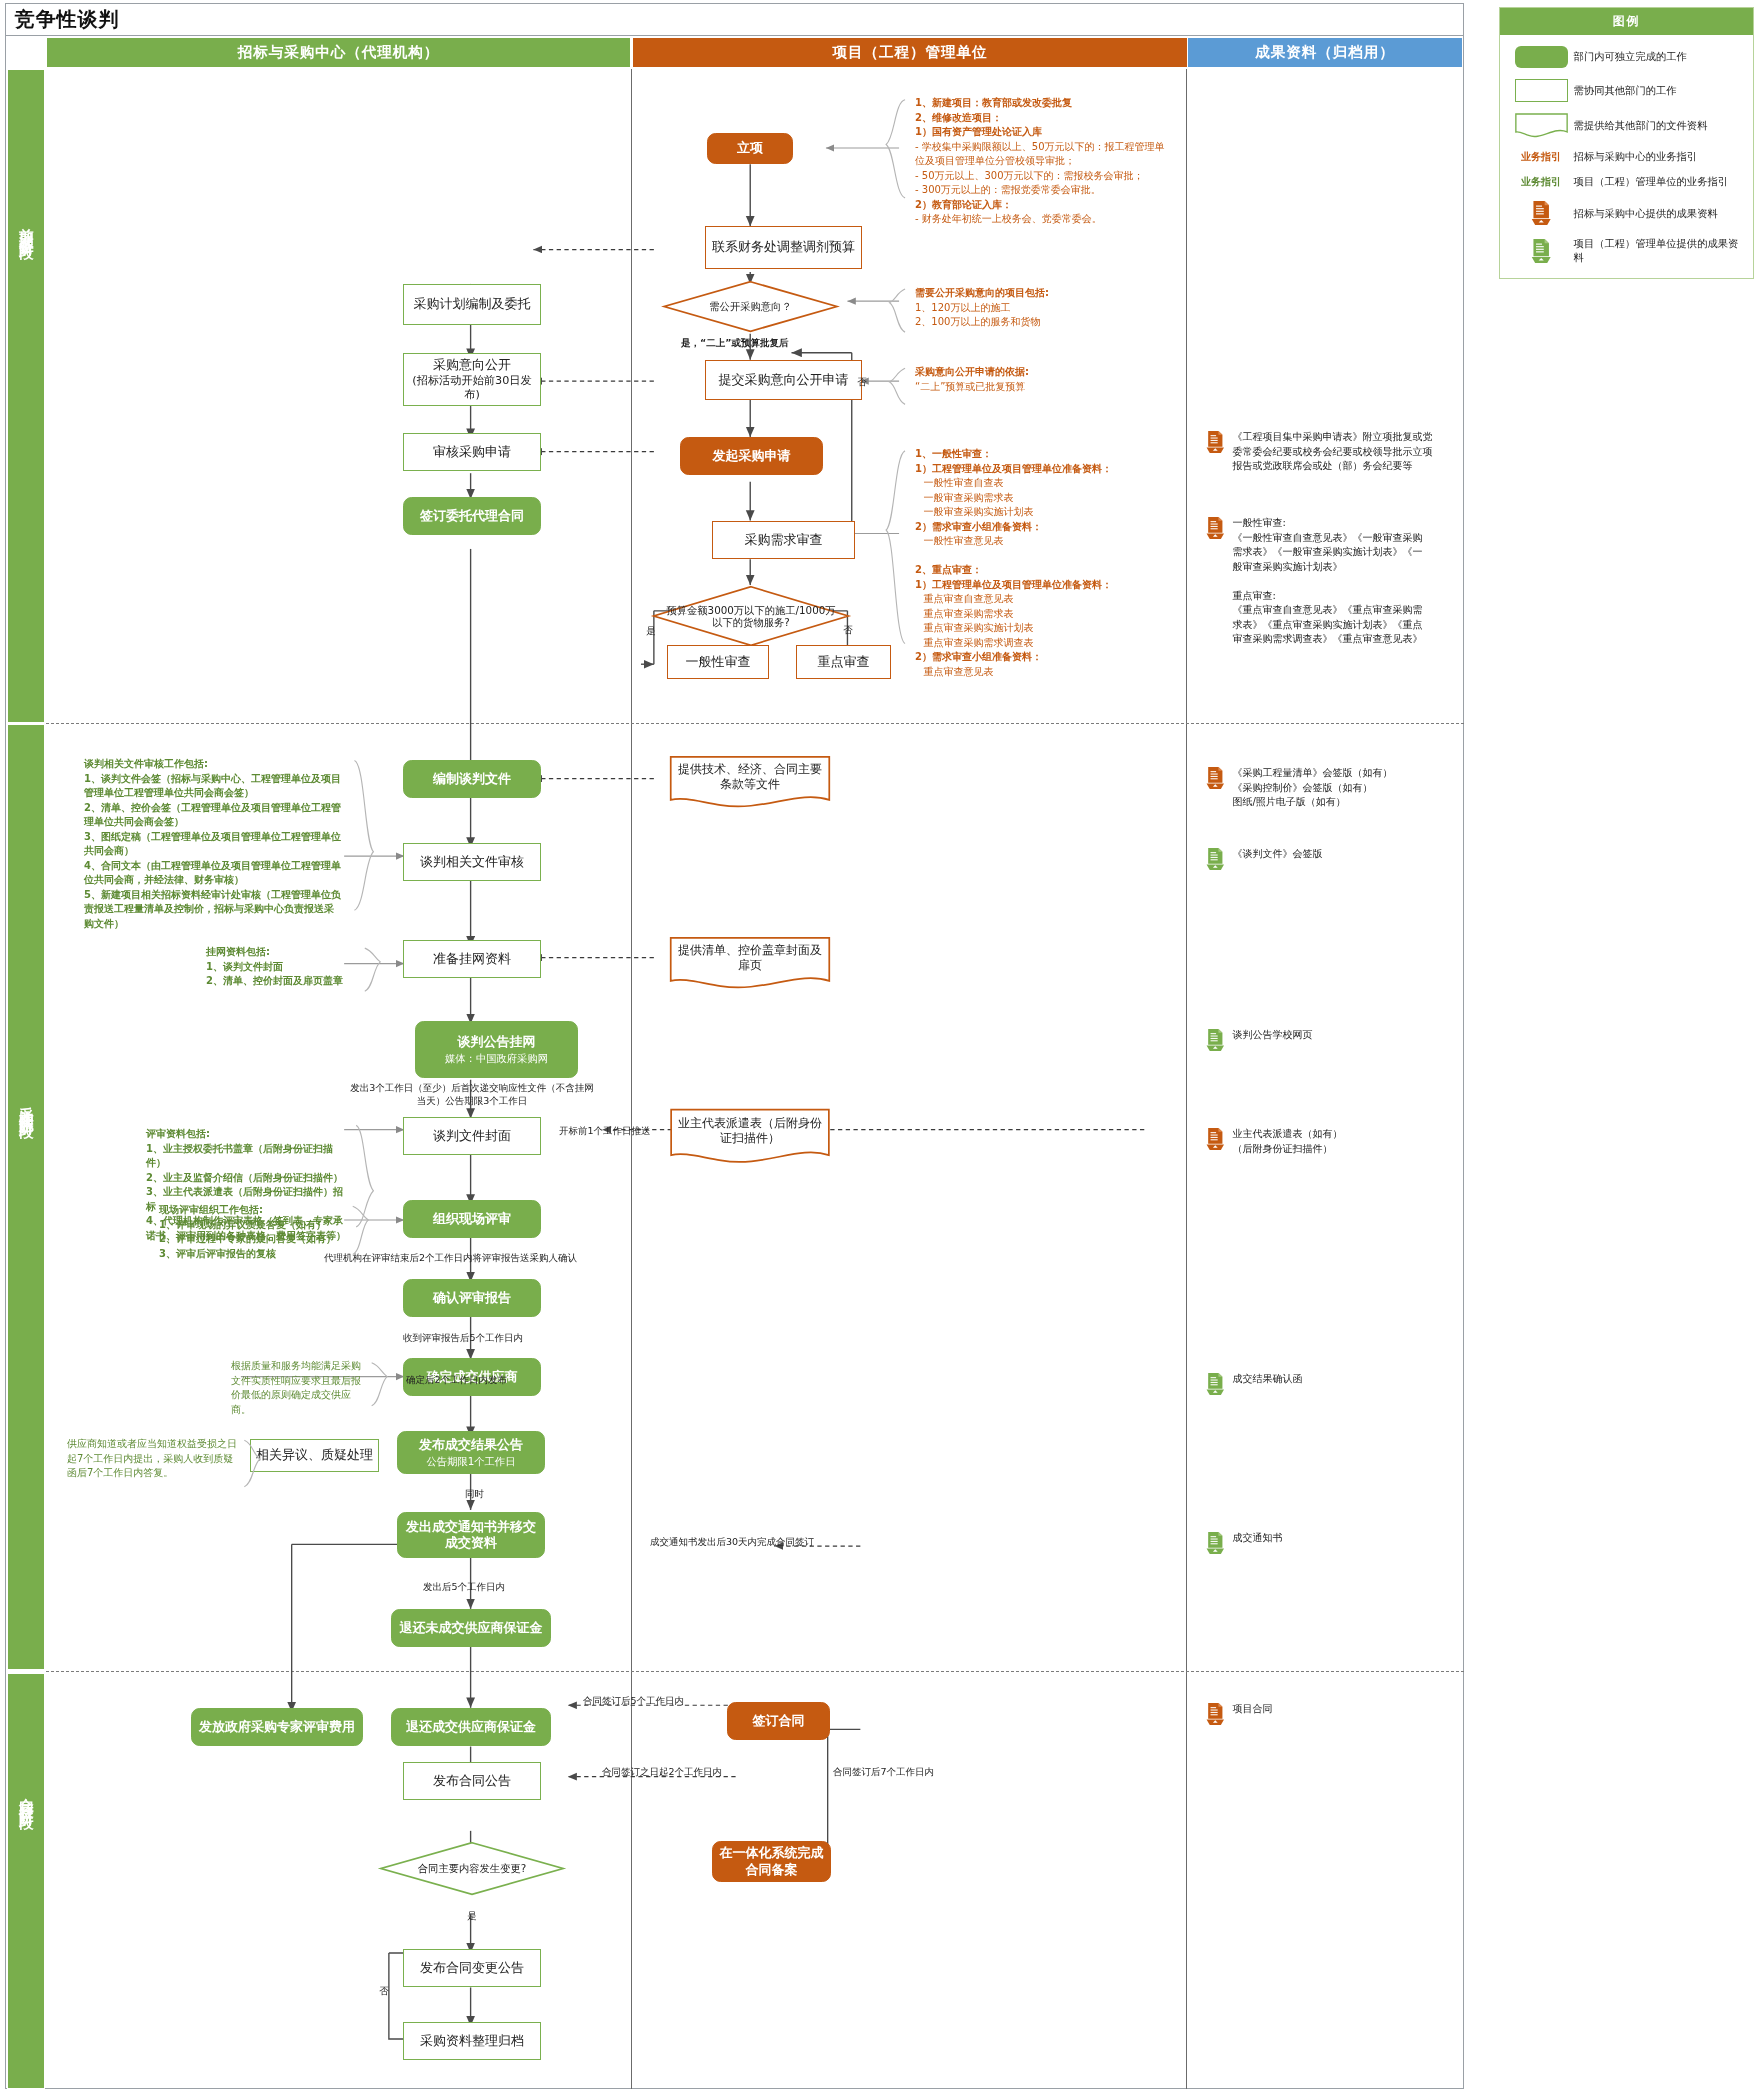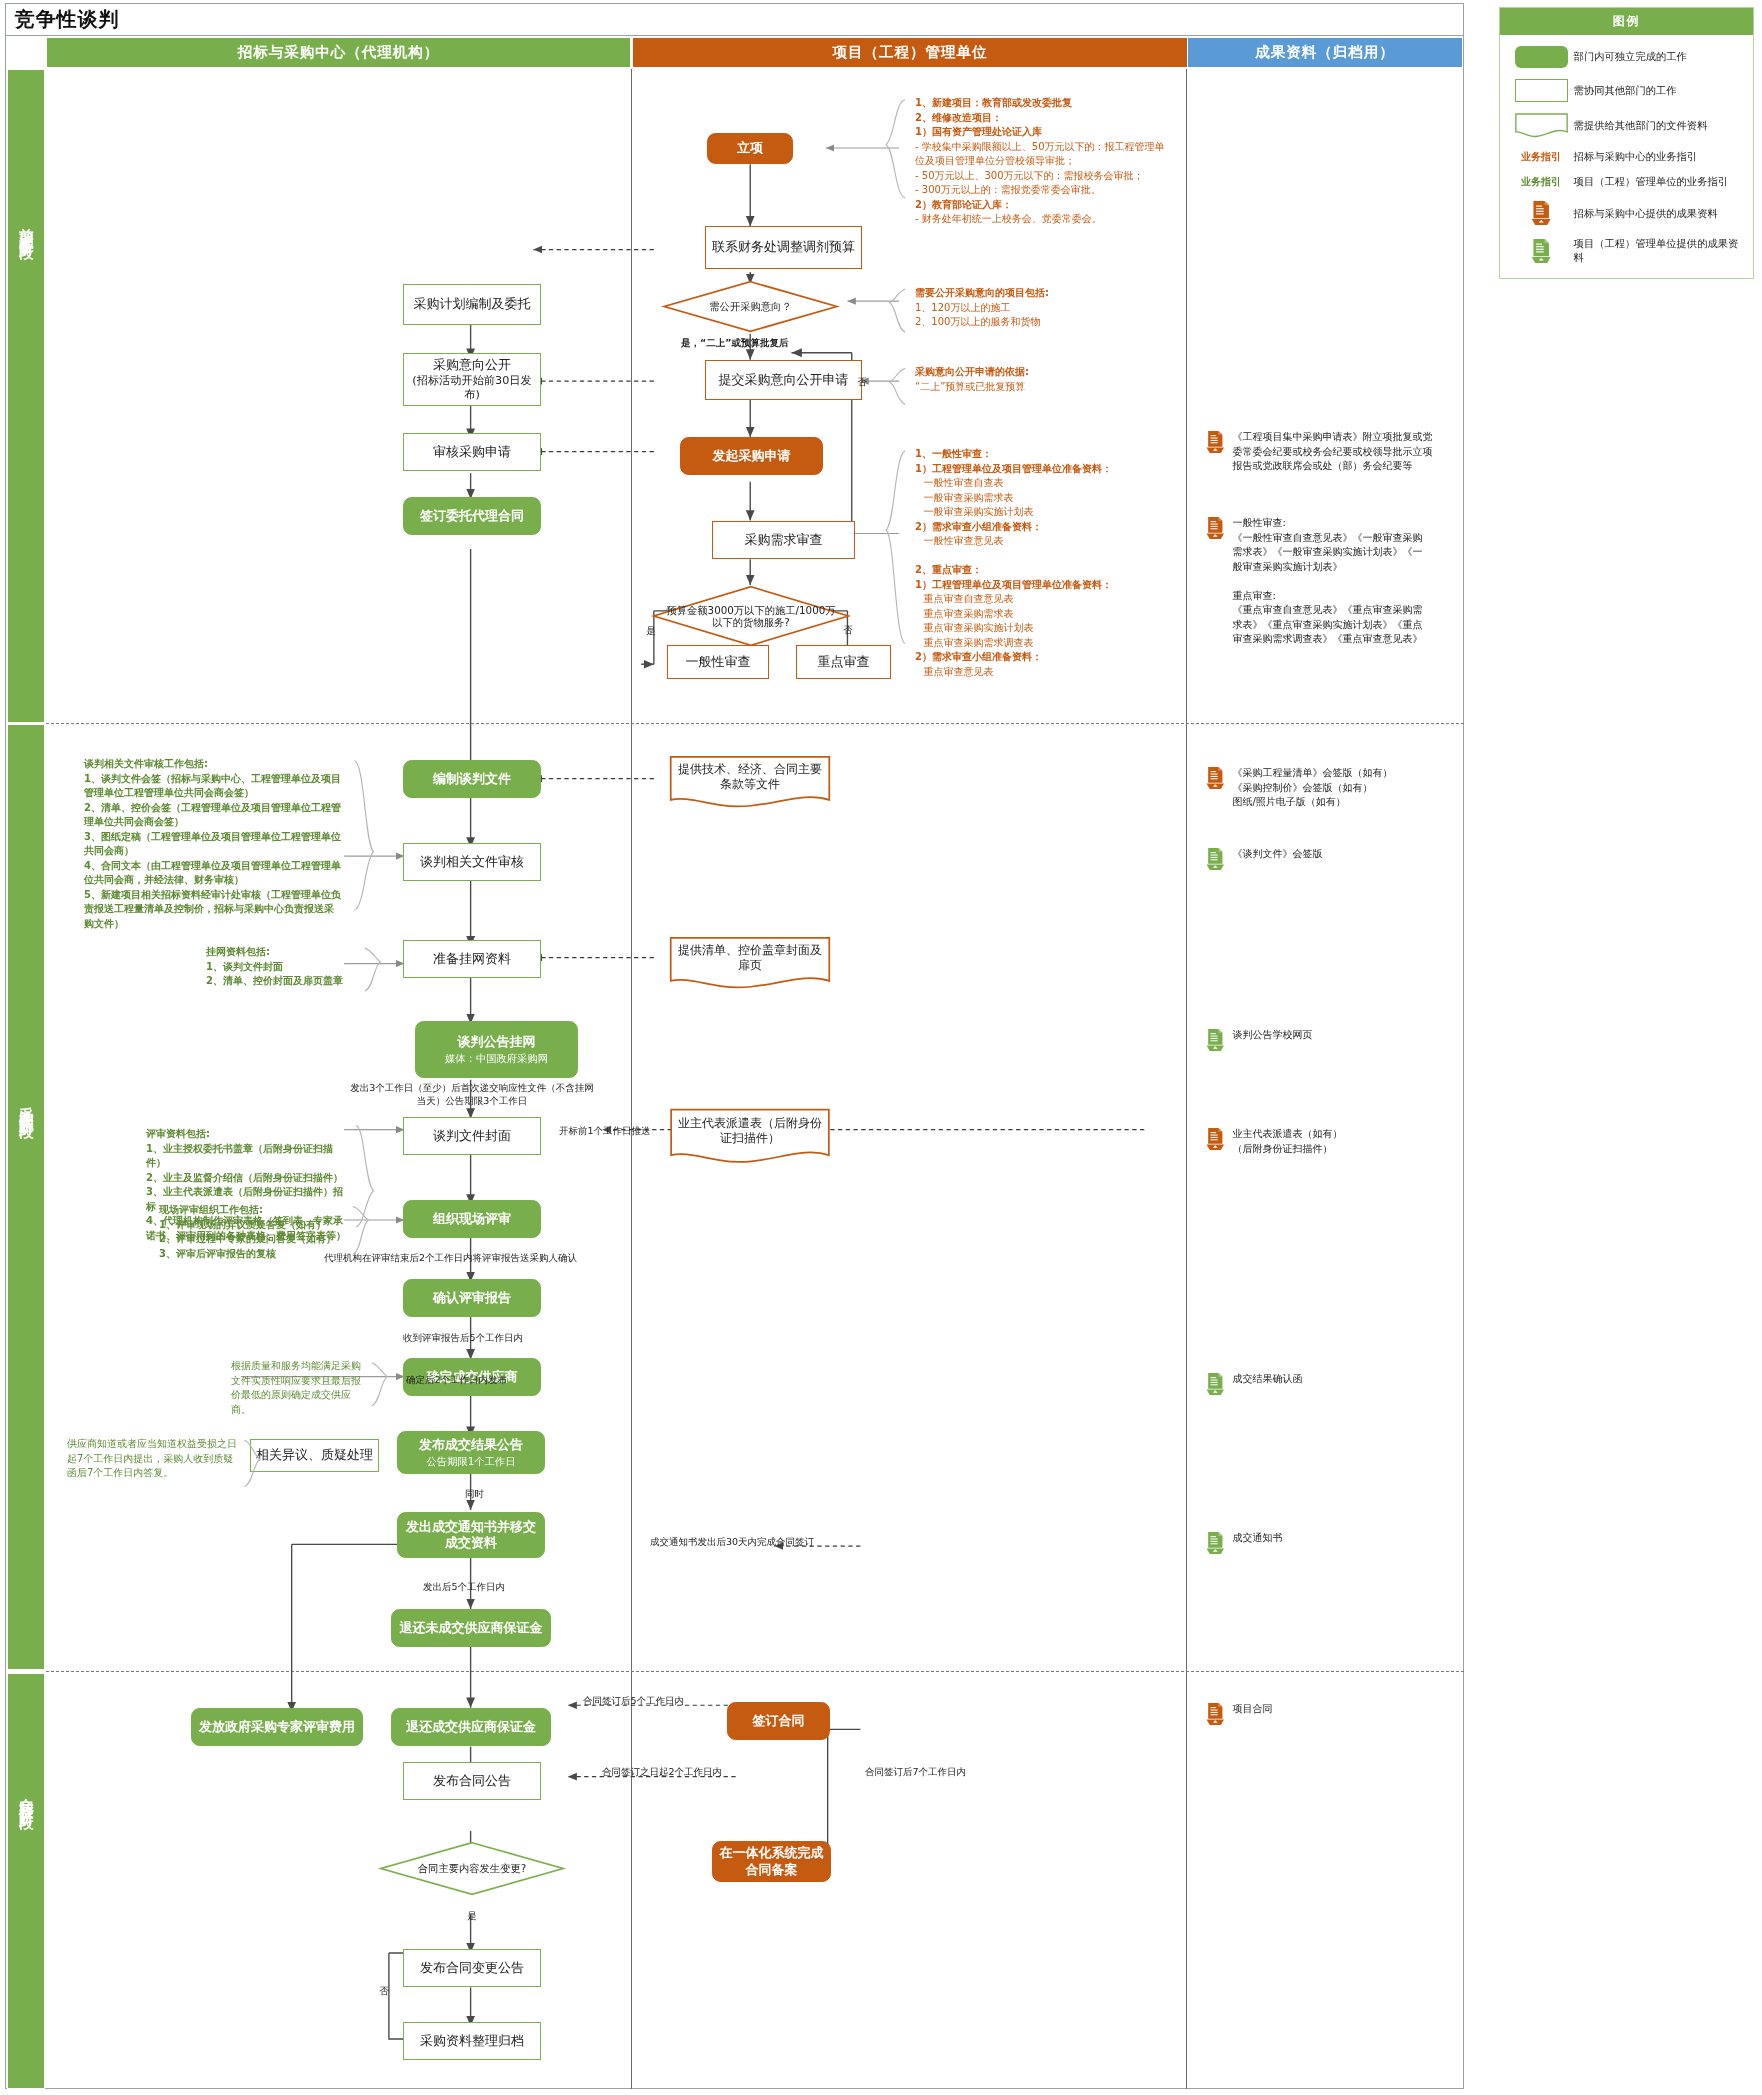--- a/index.html
+++ b/index.html
@@ -373,21 +373,21 @@
   <div class="elbl" style="left:347px;top:1082px;text-align:center;width:250px;white-space:normal;line-height:1.35;">发出3个工作日（至少）后首次递交响应性文件（不含挂网当天）公告期限3个工作日</div>
   <div class="elbl" style="left:559px;top:1125px;">开标前1个工作日推送</div>
   <div class="elbl" style="left:324px;top:1252px;">代理机构在评审结束后2个工作日内将评审报告送采购人确认</div>
   <div class="elbl" style="left:403px;top:1332px;">收到评审报告后5个工作日内</div>
   <div class="elbl" style="left:406px;top:1374px;">确定后2个工作日内发布</div>
   <div class="elbl" style="left:465px;top:1488px;">同时</div>
   <div class="elbl" style="left:423px;top:1581px;">发出后5个工作日内</div>
   <div class="elbl" style="left:650px;top:1536px;">成交通知书发出后30天内完成合同签订</div>
   <div class="elbl" style="left:583px;top:1695px;">合同签订后5个工作日内</div>
   <div class="elbl" style="left:602px;top:1766px;">合同签订之日起2个工作日内</div>
-  <div class="elbl" style="left:833px;top:1766px;margin-left:32px;">合同签订后7个工作日内</div>
+  <div class="elbl" style="left:833px;top:1766px;">合同签订后7个工作日内</div>
   <div class="elbl rot" style="left:465px;top:1903px;">是</div>
   <div class="elbl rot" style="left:377px;top:1979px;">否</div>
 
   <div class="note" id="note-liuxiang" style="left:915px;top:96px;width:258px;">
       <div><b>1、新建项目：教育部或发改委批复</b></div>
       <div><b>2、维修改造项目：</b></div>
       <div><b>1）国有资产管理处论证入库</b></div>
       <div>- 学校集中采购限额以上、50万元以下的：报工程管理单位及项目管理单位分管校领导审批；</div>
       <div>- 50万元以上、300万元以下的：需报校务会审批；</div>
       <div>- 300万元以上的：需报党委常委会审批。</div>

